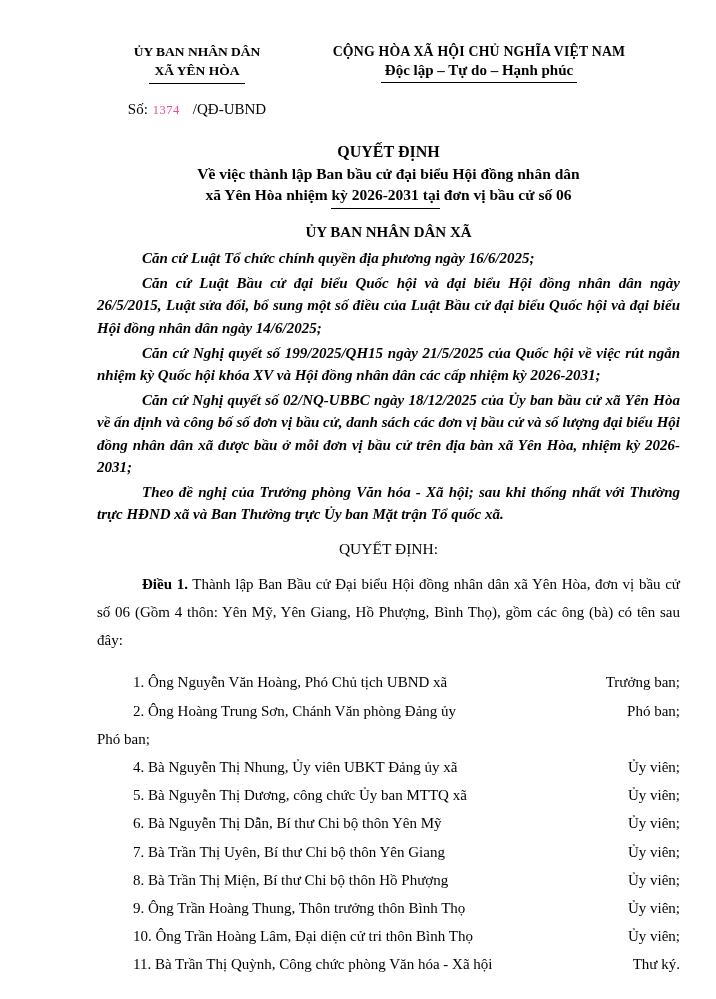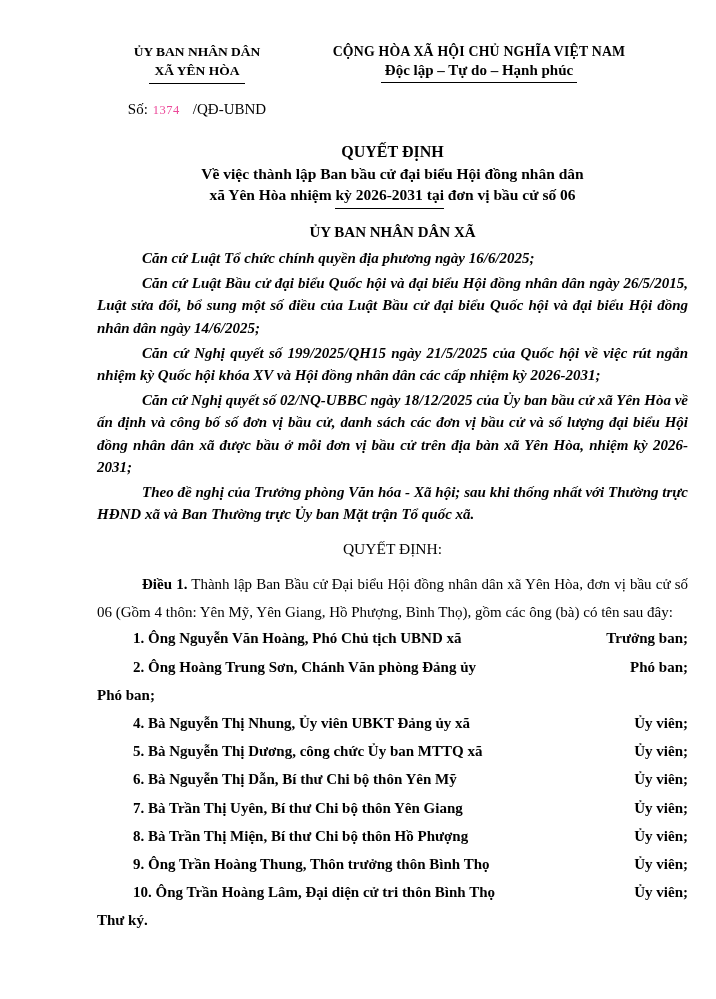--- a/index.html
+++ b/index.html
@@ -2,21 +2,21 @@
 <html><head>
 <meta charset="utf-8">
 <style>
   * { margin:0; padding:0; box-sizing:border-box; }
   html,body { background:#ffffff; }
   body {
     width:716px; height:999px; overflow:hidden;
     font-family:"Liberation Serif", serif;
     color:#000;
   }
-  .page { padding:42px 28px 0 97px; width:716px; height:999px; }
+  .page { padding:42px 36px 0 97px; width:716px; height:999px; }
 
   
   .hdr { display:flex; align-items:flex-start; }
   .hdr-left { width:172px; text-align:center; margin-left:14px; }
   .hdr-right { width:360px; text-align:center; margin-left:16px; }
   .hdr-l1 { font-weight:bold; font-size:13.5px; line-height:19px; }
   .hdr-l2 { font-weight:bold; font-size:13.5px; line-height:19px; }
   .org-rule { width:96px; border-bottom:1.5px solid #000; margin:3px auto 0 auto; }
   .nat-l1 { font-weight:bold; font-size:13.8px; line-height:19px; letter-spacing:0.2px; }
   .nat-l2 { display:inline-block; font-weight:bold; font-size:15px; line-height:19px;
@@ -48,21 +48,21 @@
     text-align:justify; text-indent:45px; margin-bottom:3px;
   }
 
   .decision-heading { text-align:center; font-weight:normal; font-size:15.5px; margin-top:13px; line-height:21px; }
 
   
   .article { margin-top:11px; font-size:15px; line-height:28px; text-align:justify; text-indent:45px; }
   .article b { font-weight:bold; }
 
   
-  .members { margin-top:4px;font-weight:bold; }
+  .members { margin-top:20px; }
   .member-row { display:flex; justify-content:space-between; align-items:baseline;
                 font-size:15px; height:28.2px; }
   .member-name { padding-left:36px; white-space:nowrap; }
   .member-role { white-space:nowrap; }
 </style>
 </head>
 <body>
 
 <div class="page">
 
@@ -140,17 +140,18 @@
     </div>
       <div class="member-row">
       <span class="member-name">9. Ông Trần Hoàng Thung, Thôn trưởng thôn Bình Thọ</span>
       <span class="member-role">Ủy viên;</span>
     </div>
       <div class="member-row">
       <span class="member-name">10. Ông Trần Hoàng Lâm, Đại diện cử tri thôn Bình Thọ</span>
       <span class="member-role">Ủy viên;</span>
     </div>
       <div class="member-row">
+      <span class="member-name">11. Bà Trần Thị Quỳnh, Công chức phòng Văn hóa - Xã hội</span>
       <span class="member-role">Thư ký.</span>
     </div>
     </div>
 
 </div>
 
 </body></html>

